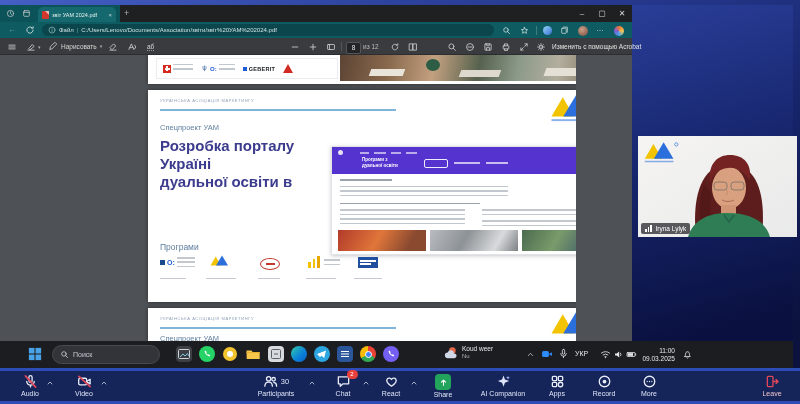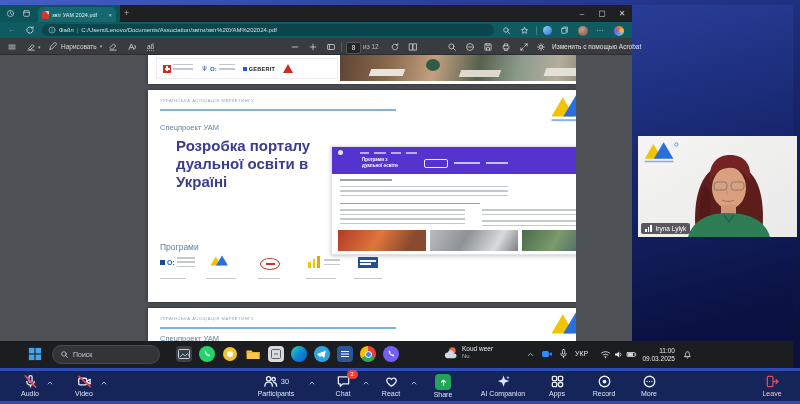--- a/index.html
+++ b/index.html
@@ -287,24 +287,24 @@
           <div class="abs" style="left:402px;top:4px;">
             <svg width="48" height="30" viewBox="0 0 44 28">
               <polygon points="1,21 11.5,3 22,21" fill="#f2c300"></polygon>
               <polygon points="12,21 24,1 36,21" fill="#2a6fdb"></polygon>
               <circle cx="39.5" cy="3.5" r="2" fill="none" stroke="#2a6fdb" stroke-width=".8"></circle>
               <rect x="1" y="23.5" width="35" height="1.8" fill="#2a6fdb" opacity=".55"></rect>
             </svg>
           </div>
 
           <div class="abs proj" style="left:12px;top:33px;">Спецпроект УАМ</div>
-          <div class="abs doc-title" style="left:12px;top:47px;margin-left:16px;">
+          <div class="abs doc-title" style="left:12px;top:47px;">
             <div>Розробка порталу</div>
+            <div>Україні</div>
             <div>дуальної освіти в</div>
-            <div>Україні</div>
           </div>
 
           <div class="site" style="left:183px;top:56px;width:287px;height:107px;">
             <div class="site-hd">
               <span class="abs wdot" style="left:6px;top:3px;width:5px;height:5px;border-radius:50%;"></span>
               <span class="abs wdot" style="left:28px;top:5px;width:9px;height:1.5px;opacity:.7;"></span>
               <span class="abs wdot" style="left:42px;top:5px;width:12px;height:1.5px;opacity:.7;"></span>
               <span class="abs wdot" style="left:59px;top:5px;width:10px;height:1.5px;opacity:.7;"></span>
               <span class="abs wdot" style="left:74px;top:5px;width:11px;height:1.5px;opacity:.7;"></span>
               <span class="abs wdot" style="right:8px;top:5px;width:14px;height:1.5px;opacity:.7;"></span>

